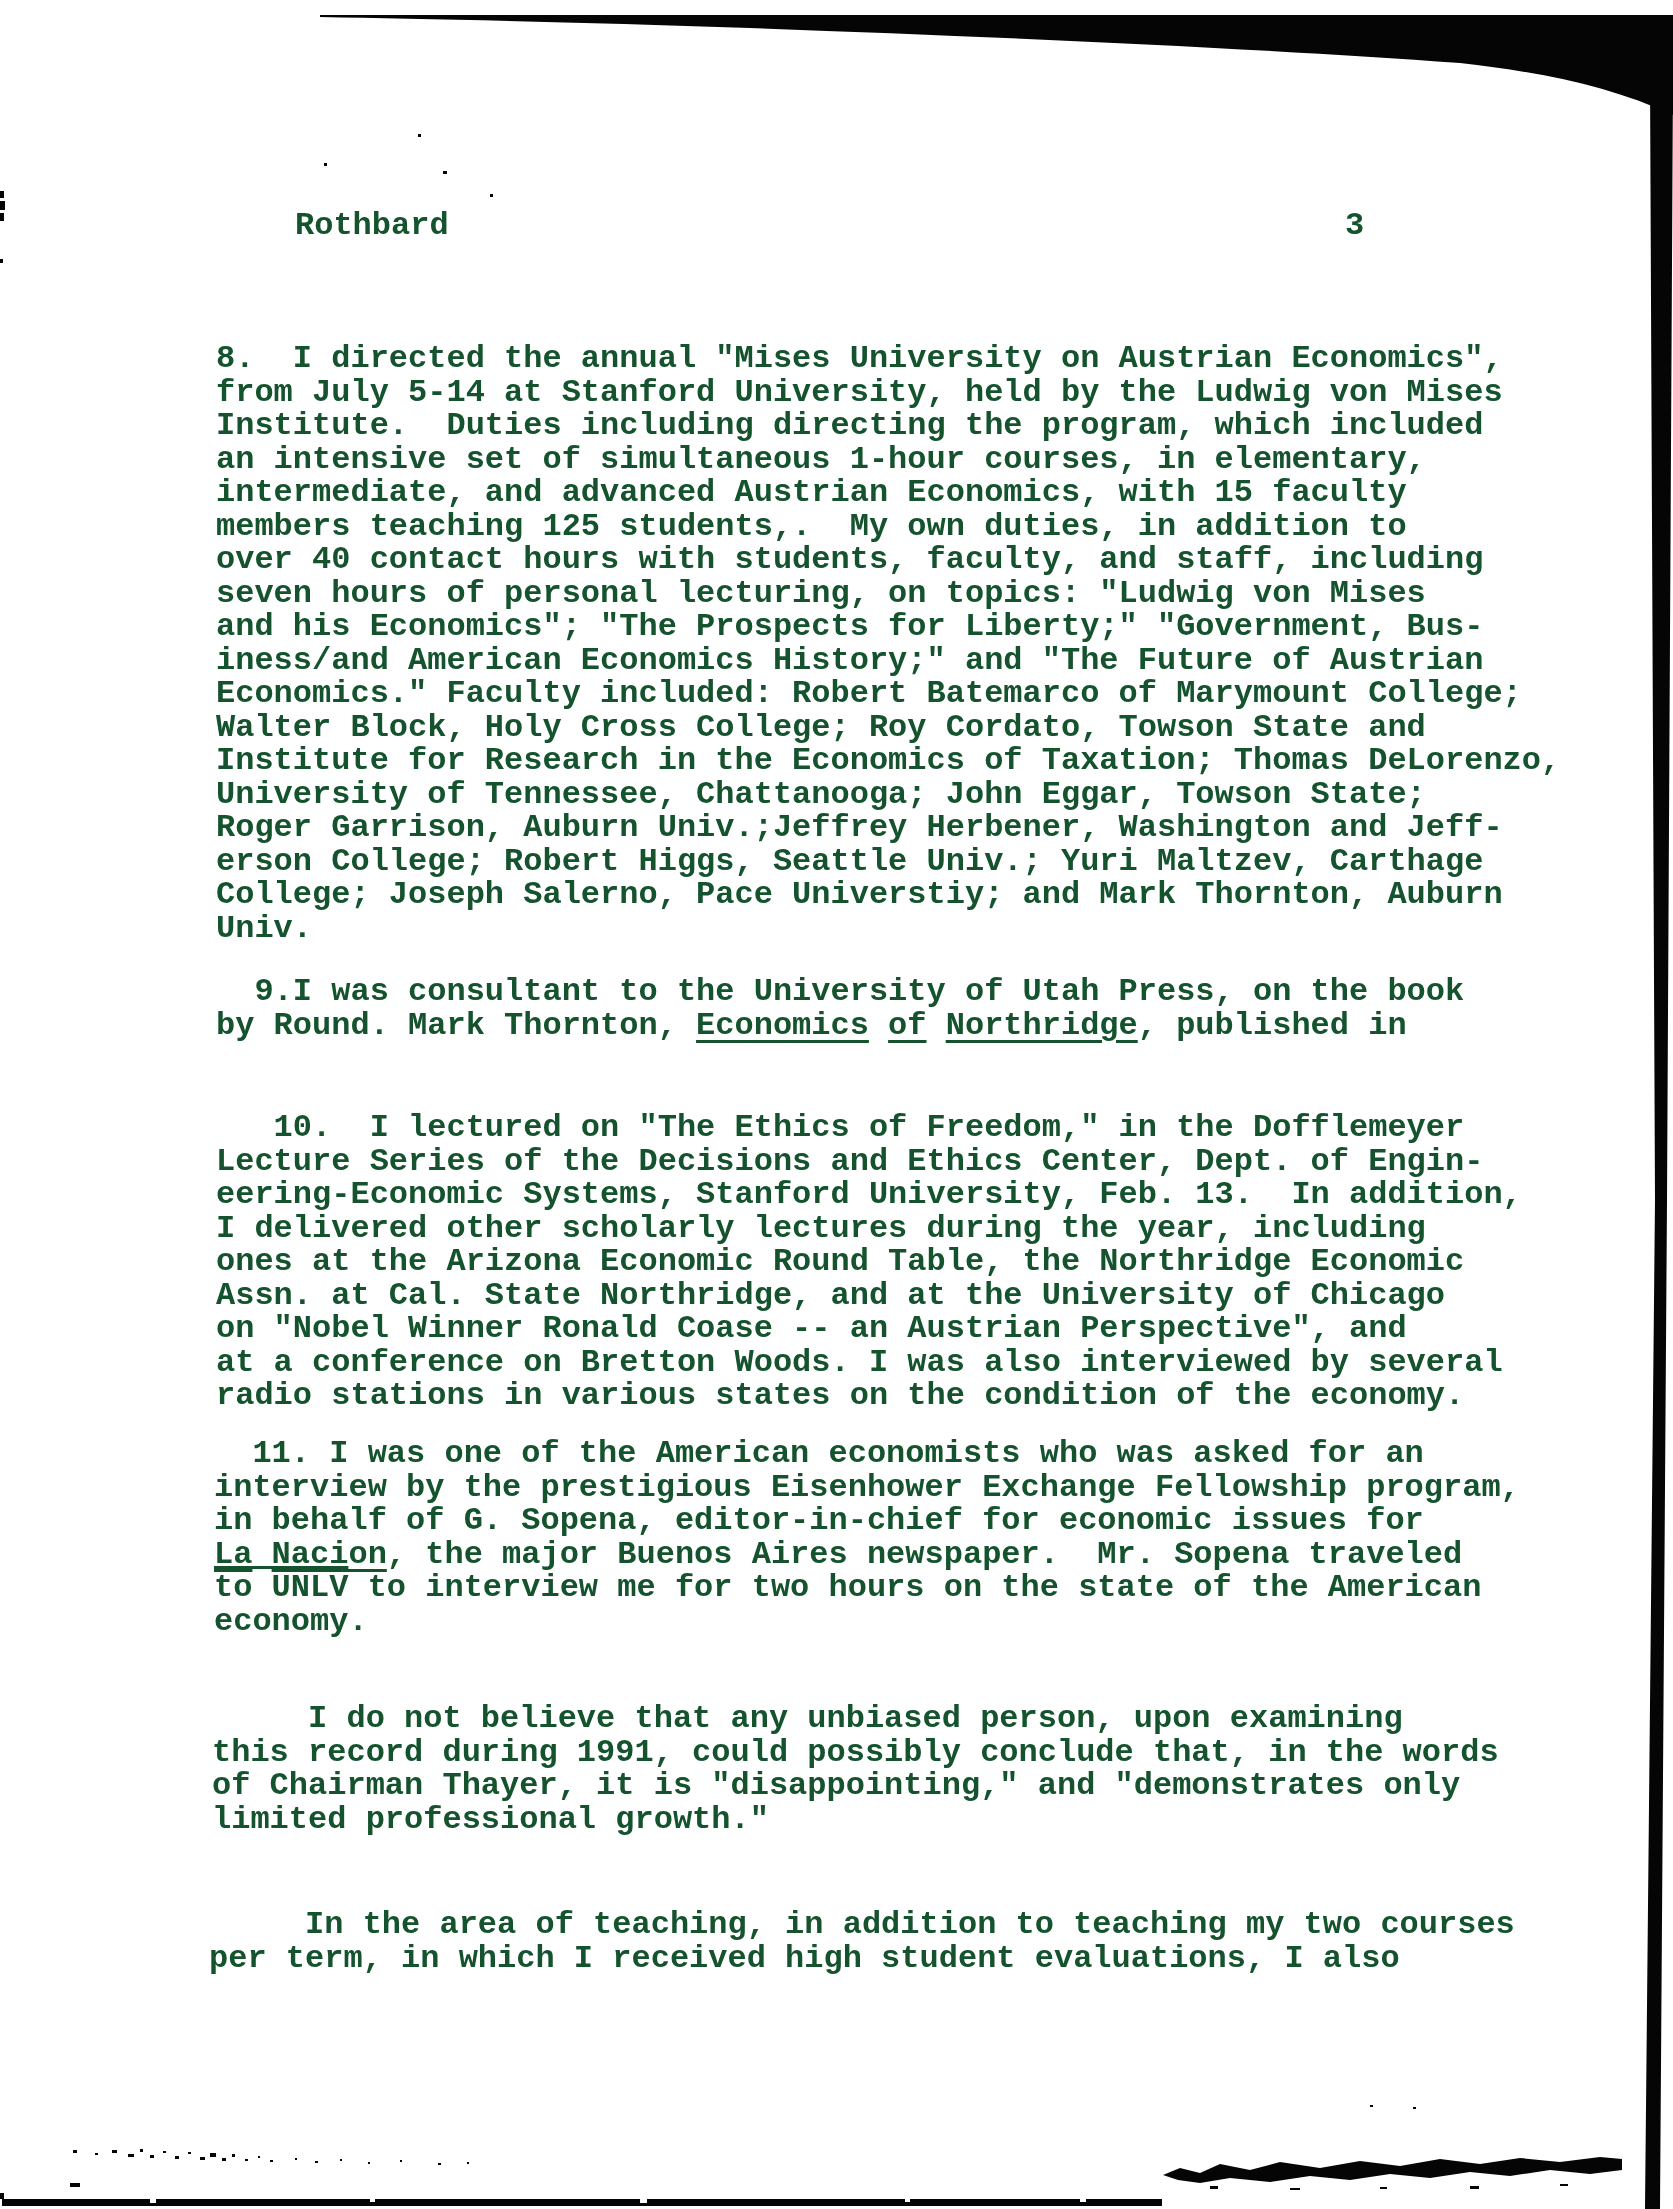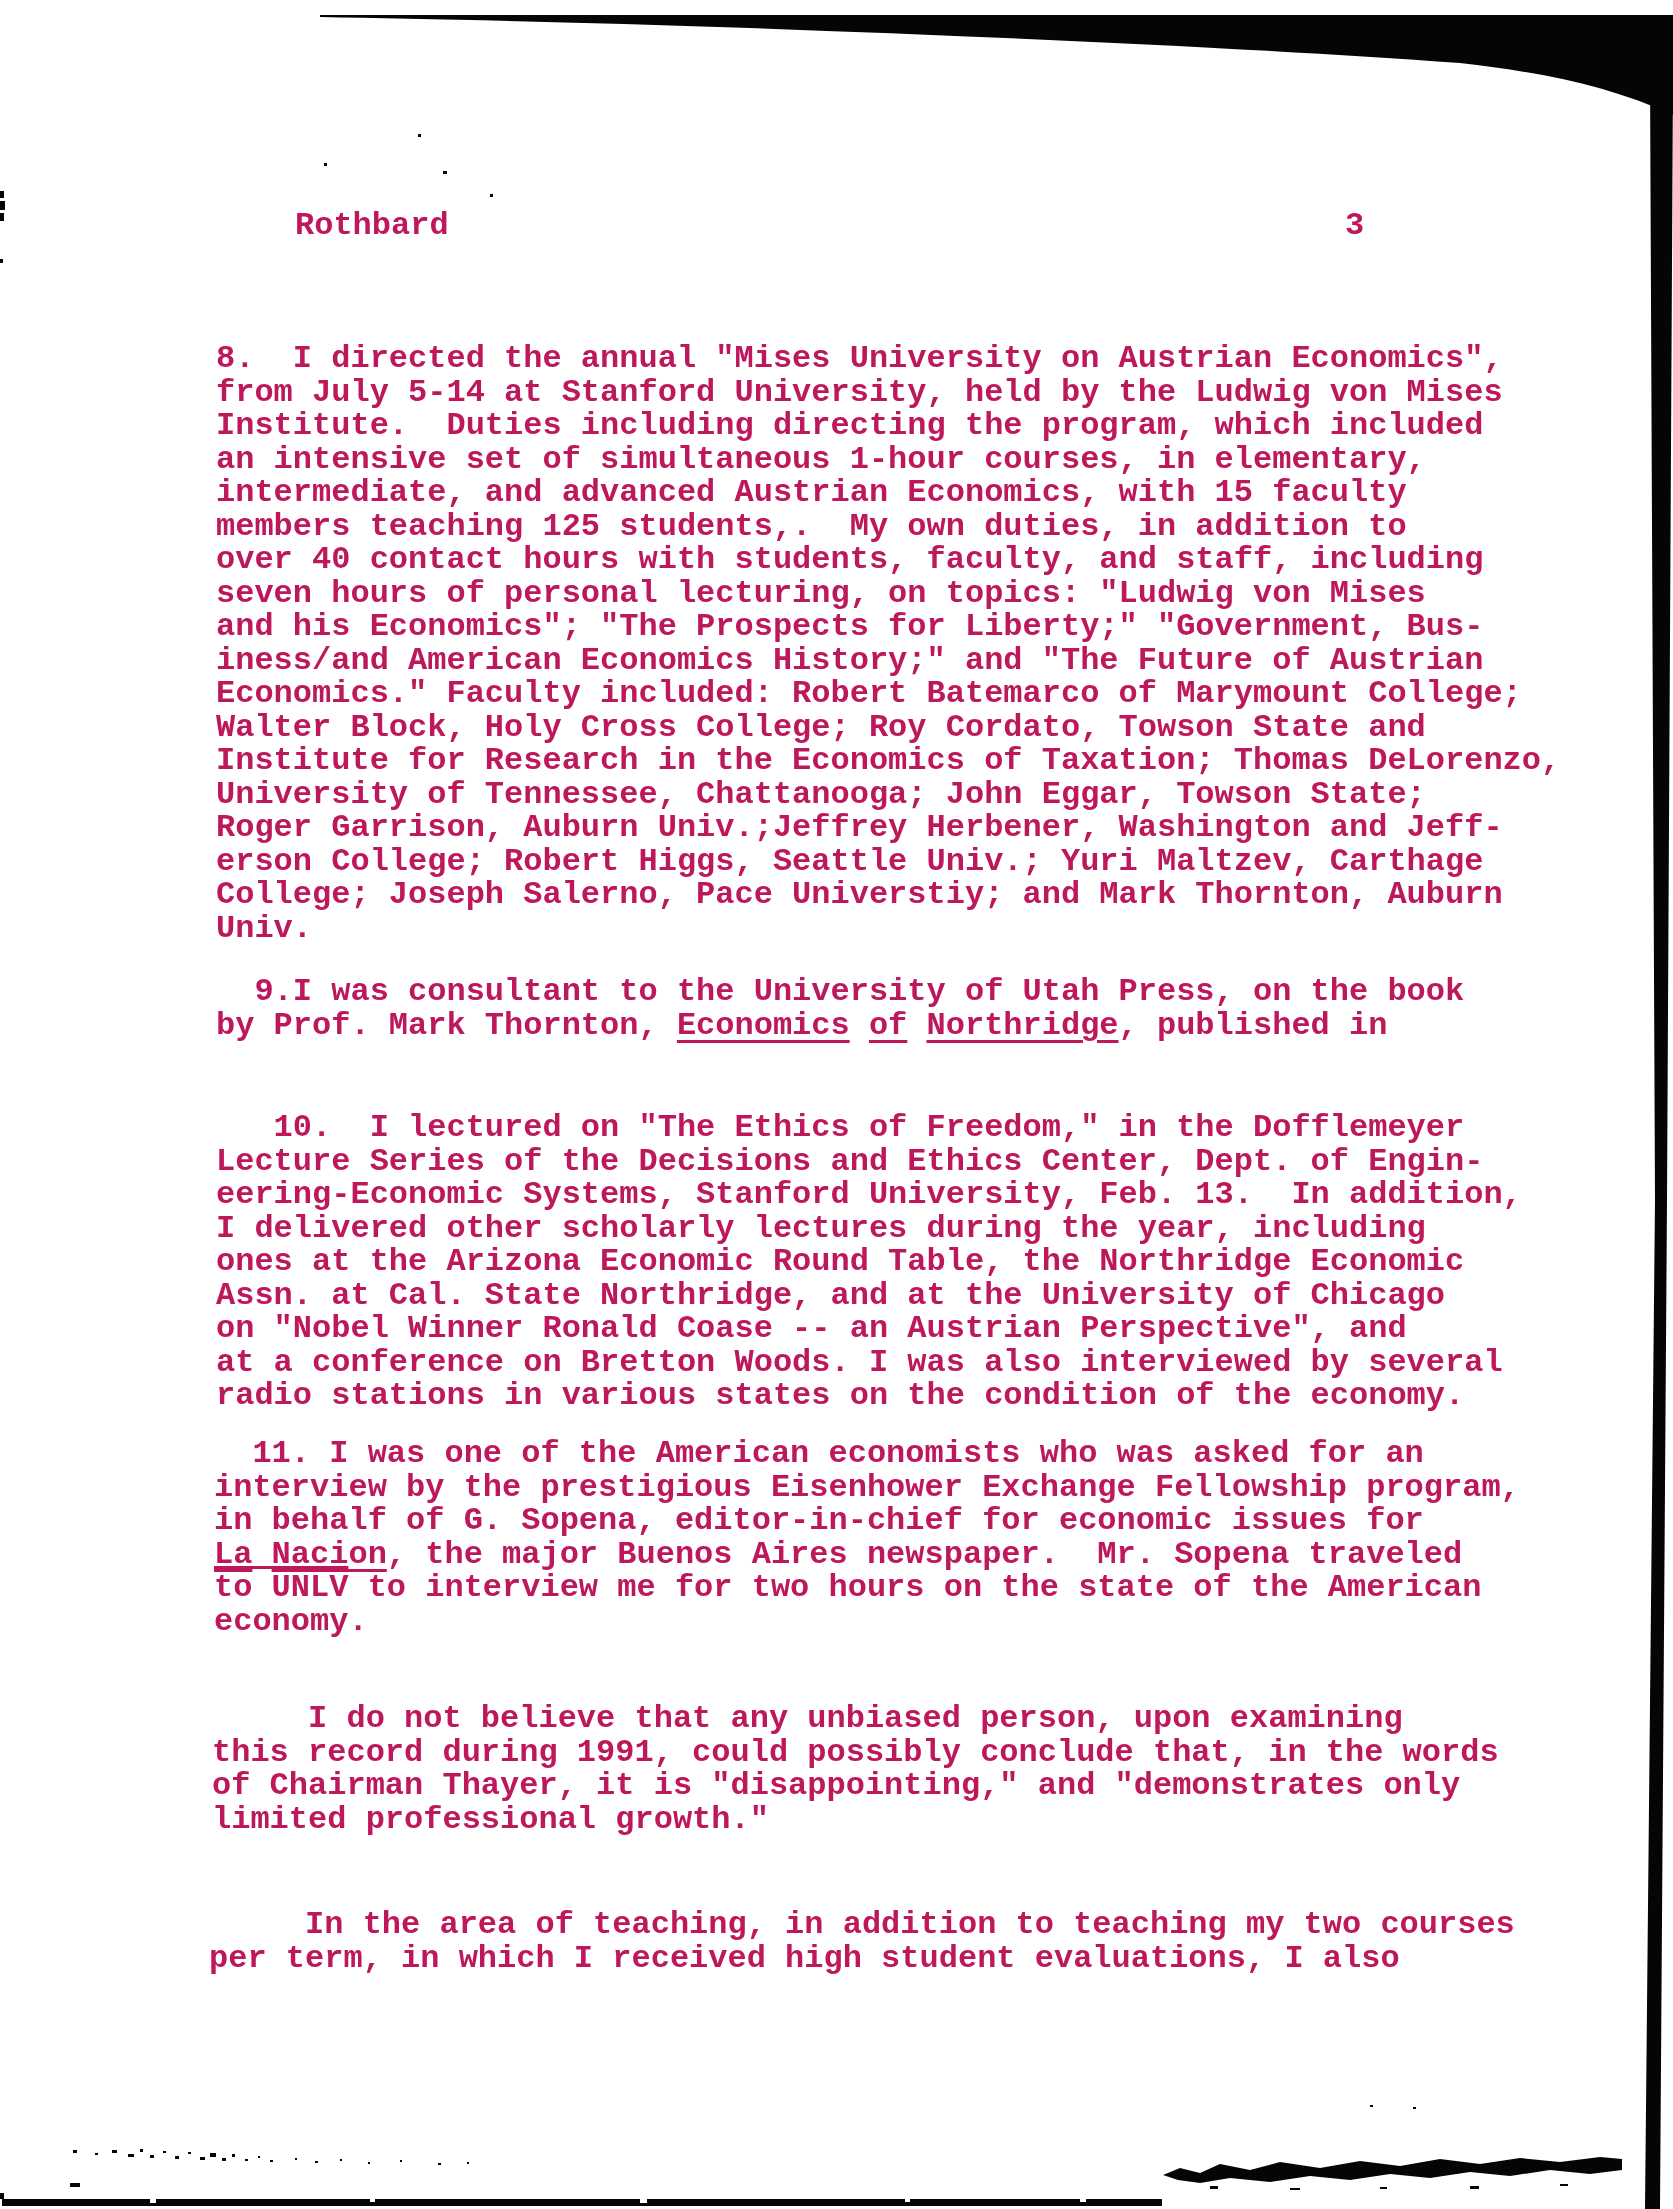--- a/index.html
+++ b/index.html
@@ -2,21 +2,21 @@
 <html><head>
 <meta charset="utf-8">
 <style>
   html,body{margin:0;padding:0;background:#e8e8e8;}
   .page{
     position:relative;
     width:1673px;height:2209px;
     background:#ffffff;
     overflow:hidden;
     font-family:"Liberation Mono","DejaVu Sans Mono",monospace;
-    color:#be185d;
+    color:#14532d;
   }
   .artifacts{position:absolute;left:0;top:0;width:1673px;height:2209px;z-index:1;pointer-events:none;}
   .hdr{position:absolute;z-index:2;font-size:32px;font-weight:700;line-height:33.5px;white-space:pre;}
   .hdr-author{left:295px;top:209px;}
   .hdr-page{left:1345px;top:209px;}
   .para{position:absolute;z-index:2;font-size:32px;font-weight:700;line-height:33.5px;white-space:pre;margin-left:46px;}
   .line{white-space:pre;}
   .u{text-decoration:underline;text-decoration-thickness:3px;text-underline-offset:6px;text-align:center;}
   .ol{text-decoration:overline;text-decoration-thickness:3px;text-align:right;}
 </style>
@@ -101,20 +101,20 @@
         <rect x="905" y="2199" width="5" height="3"></rect>
       <rect x="1080" y="2199" width="6" height="3"></rect>
     </g>
   </svg>
 
   <span class="hdr hdr-author">Rothbard</span>
   <span class="hdr hdr-page">3</span>
 
   <main id="doc-body">
       <div class="para" style="top: 342px; left: 170px;"><div class="line">8.  I directed the annual "Mises University on Austrian Economics",</div><div class="line">from July 5-14 at Stanford University, held by the Ludwig von Mises</div><div class="line">Institute.  Duties including directing the program, which included</div><div class="line">an intensive set of simultaneous 1-hour courses, in elementary,</div><div class="line">intermediate, and advanced Austrian Economics, with 15 faculty</div><div class="line">members teaching 125 students,.  My own duties, in addition to</div><div class="line">over 40 contact hours with students, faculty, and staff, including</div><div class="line">seven hours of personal lecturing, on topics: "Ludwig von Mises</div><div class="line">and his Economics"; "The Prospects for Liberty;" "Government, Bus-</div><div class="line">iness/and American Economics History;" and "The Future of Austrian</div><div class="line">Economics." Faculty included: Robert Batemarco of Marymount College;</div><div class="line">Walter Block, Holy Cross College; Roy Cordato, Towson State and</div><div class="line">Institute for Research in the Economics of Taxation; Thomas DeLorenzo,</div><div class="line">University of Tennessee, Chattanooga; John Eggar, Towson State;</div><div class="line">Roger Garrison, Auburn Univ.;Jeffrey Herbener, Washington and Jeff-</div><div class="line">erson College; Robert Higgs, Seattle Univ.; Yuri Maltzev, Carthage</div><div class="line">College; Joseph Salerno, Pace Universtiy; and Mark Thornton, Auburn</div><div class="line">Univ.</div></div>
-      <div class="para" style="top: 975px; left: 170px;"><div class="line">  9.I was consultant to the University of Utah Press, on the book</div><div class="line"><span>by Prof. Mark Thornton, </span><span class="u">Economics</span><span> </span><span class="u">of</span><span> </span><span class="u">Northridge</span><span>, published in</span></div></div>
+      <div class="para" style="top: 975px; left: 170px;"><div class="line">  9.I was consultant to the University of Utah Press, on the book</div><div class="line"><span>by Round. Mark Thornton, </span><span class="u">Economics</span><span> </span><span class="u">of</span><span> </span><span class="u">Northridge</span><span>, published in</span></div></div>
       <div class="para" style="top: 1111px; left: 170px;"><div class="line">   10.  I lectured on "The Ethics of Freedom," in the Dofflemeyer</div><div class="line">Lecture Series of the Decisions and Ethics Center, Dept. of Engin-</div><div class="line">eering-Economic Systems, Stanford University, Feb. 13.  In addition,</div><div class="line">I delivered other scholarly lectures during the year, including</div><div class="line">ones at the Arizona Economic Round Table, the Northridge Economic</div><div class="line">Assn. at Cal. State Northridge, and at the University of Chicago</div><div class="line">on "Nobel Winner Ronald Coase -- an Austrian Perspective", and</div><div class="line">at a conference on Bretton Woods. I was also interviewed by several</div><div class="line">radio stations in various states on the condition of the economy.</div></div>
       <div class="para" style="top: 1437px; left: 168px;"><div class="line">  11. I was one of the American economists who was asked for an</div><div class="line">interview by the prestigious Eisenhower Exchange Fellowship program,</div><div class="line">in behalf of G. Sopena, editor-in-chief for economic issues for</div><div class="line"><span class="u">La</span><span> </span><span class="u">Nacion</span><span>, the major Buenos Aires newspaper.  Mr. Sopena traveled</span></div><div class="line"><span class="ol">to UNLV</span><span> to interview me for two hours on the state of the American</span></div><div class="line">economy.</div></div>
       <div class="para" style="top: 1702px; left: 166px;"><div class="line">     I do not believe that any unbiased person, upon examining</div><div class="line">this record during 1991, could possibly conclude that, in the words</div><div class="line">of Chairman Thayer, it is "disappointing," and "demonstrates only</div><div class="line">limited professional growth."</div></div>
       <div class="para" style="top: 1908px; left: 163px;"><div class="line">     In the area of teaching, in addition to teaching my two courses</div><div class="line">per term, in which I received high student evaluations, I also</div></div>
     </main>
 
 </div>
 
 </body></html>

